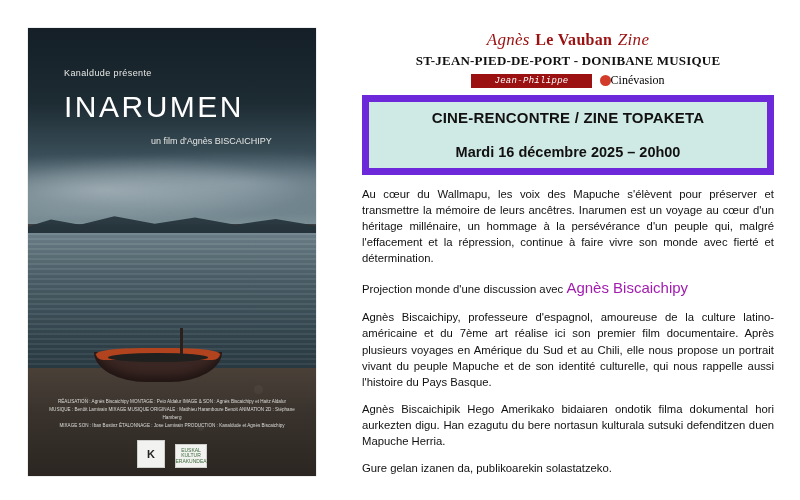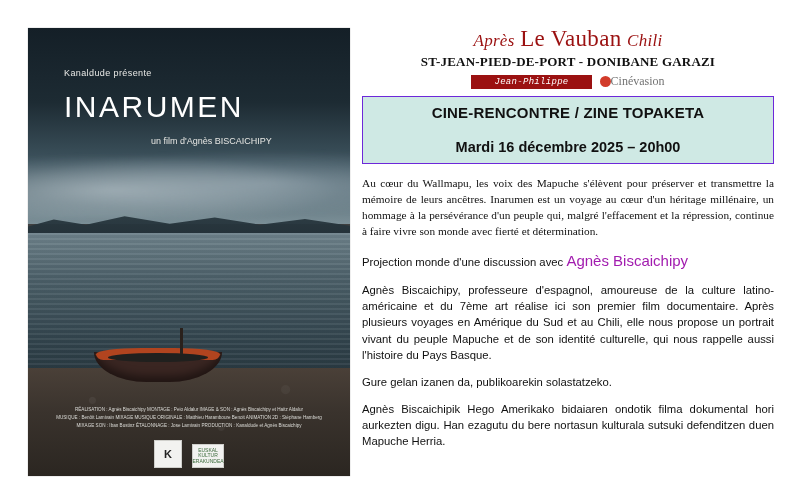--- a/index.html
+++ b/index.html
@@ -19,21 +19,21 @@
     width: 800px;
     height: 500px;
     background: #fff;
   }
 
   
   .poster {
     position: absolute;
     left: 28px;
     top: 28px;
-    width: 322px;
+    width: 288px;
     height: 448px;
     background: #404040;
     overflow: hidden;
     box-shadow: 0 0 1px rgba(0,0,0,0.4);
   }
   .poster-sky {
     position: absolute;
     left: 0; top: 0; right: 0;
     height: 196px;
     background: linear-gradient(#141f27 0%, #1d2b33 38%, #3f5560 70%, #7b8f97 100%);
@@ -196,21 +196,21 @@
   .cinema-head {
     text-align: center;
   }
   .cinema-line1 {
     font-family: "Liberation Serif", serif;
     font-size: 21px;
     color: #9b1111;
     letter-spacing: 0.3px;
   }
   .cinema-line1 .italic { font-style: italic; font-size: 17px; }
-  .cinema-line1 .big { font-weight: normal; font-size: 23px; }
+  .cinema-line1 .big { font-weight: bold; font-size: 16px; }
   .cinema-line2 {
     font-family: "Liberation Serif", serif;
     font-size: 13px;
     font-weight: bold;
     color: #111;
     margin-top: 2px;
     letter-spacing: 0.2px;
   }
   .sponsor-row {
     margin-top: 4px;
@@ -227,32 +227,32 @@
     font-size: 9px;
     padding: 2px 23px;
     letter-spacing: 0.3px;
   }
   .sponsor-b {
     display: flex;
     align-items: center;
     gap: 0;
     font-family: "Liberation Serif", serif;
     font-size: 12px;
-    color: #737373;
+    color: #000000;
   }
   .sponsor-b .dot {
     width: 11px; height: 11px;
     border-radius: 50%;
     background: #d23b2a;
     display: inline-block;
   }
 
   .banner {
     margin-top: 7px;
-    border: 1px solid #6d28d9;
+    border: 7px solid #6d28d9;
     background: #cfe9e4;
     text-align: center;
     padding: 7px 14px 8px;
   }
   .banner-l1 {
     font-size: 15px;
     font-weight: bold;
     letter-spacing: 0.2px;
   }
   .banner-l2, .banner-l3 {
@@ -268,21 +268,21 @@
     color: #111;
   }
 
   .body-copy p {
     margin: 11px 0 0 0;
     font-size: 11.3px;
     line-height: 1.42;
     color: #111;
     text-align: justify;
   }
-  .body-copy p.first { text-align: justify; font-family: Liberation Serif, serif; }
+  .body-copy p.first { text-align: justify; }
   .proj-name {
     font-size: 15px;
     color: #a21caf;
     white-space: nowrap;
   }
 </style>
 </head>
 <body>
 
 <div class="page">
@@ -314,25 +314,25 @@
       <div class="logo-box small" style="white-space: pre-line;">EUSKAL
 KULTUR
 ERAKUNDEA</div>
     </div>
   </div>
 
   <div class="right">
 
     <div class="cinema-head">
       <div class="cinema-line1">
-        <span class="italic">Après</span>
+        <span class="italic">Agnès</span>
         <span class="big">Le Vauban</span>
-        <span class="italic">Chili</span>
+        <span class="italic">Zine</span>
       </div>
-      <div class="cinema-line2">ST-JEAN-PIED-DE-PORT - DONIBANE GARAZI</div>
+      <div class="cinema-line2">ST-JEAN-PIED-DE-PORT - DONIBANE MUSIQUE</div>
       <div class="sponsor-row">
         <span class="sponsor-a">Jean-Philippe</span>
         <span class="sponsor-b">
           <span class="dot"></span>
           <span>Cinévasion</span>
         </span>
       </div>
     </div>
 
     <div class="banner">
@@ -344,19 +344,19 @@
     <div class="body-copy">
       <p class="first">Au cœur du Wallmapu, les voix des Mapuche s'élèvent pour préserver et transmettre la mémoire de leurs ancêtres. Inarumen est un voyage au cœur d'un héritage millénaire, un hommage à la persévérance d'un peuple qui, malgré l'effacement et la répression, continue à faire vivre son monde avec fierté et détermination.</p>
 
       <p>
         <span>Projection monde d'une discussion avec</span>
         <span class="proj-name">Agnès Biscaichipy</span>
       </p>
 
       <p>Agnès Biscaichipy, professeure d'espagnol, amoureuse de la culture latino-américaine et du 7ème art réalise ici son premier film documentaire. Après plusieurs voyages en Amérique du Sud et au Chili, elle nous propose un portrait vivant du peuple Mapuche et de son identité culturelle, qui nous rappelle aussi l'histoire du Pays Basque.</p>
 
+      <p>Agnès Biscaichipik Hego Amerikako bidaiaren ondotik filma dokumental hori aurkezten digu. Han ezagutu du bere nortasun kulturala sutsuki defenditzen duen Mapuche Herria.</p>
+
       <p>Gure gelan izanen da, publikoarekin solastatzeko.</p>
-
-      <p>Agnès Biscaichipik Hego Amerikako bidaiaren ondotik filma dokumental hori aurkezten digu. Han ezagutu du bere nortasun kulturala sutsuki defenditzen duen Mapuche Herria.</p>
     </div>
 
   </div>
 </div>
 
 </body></html>

